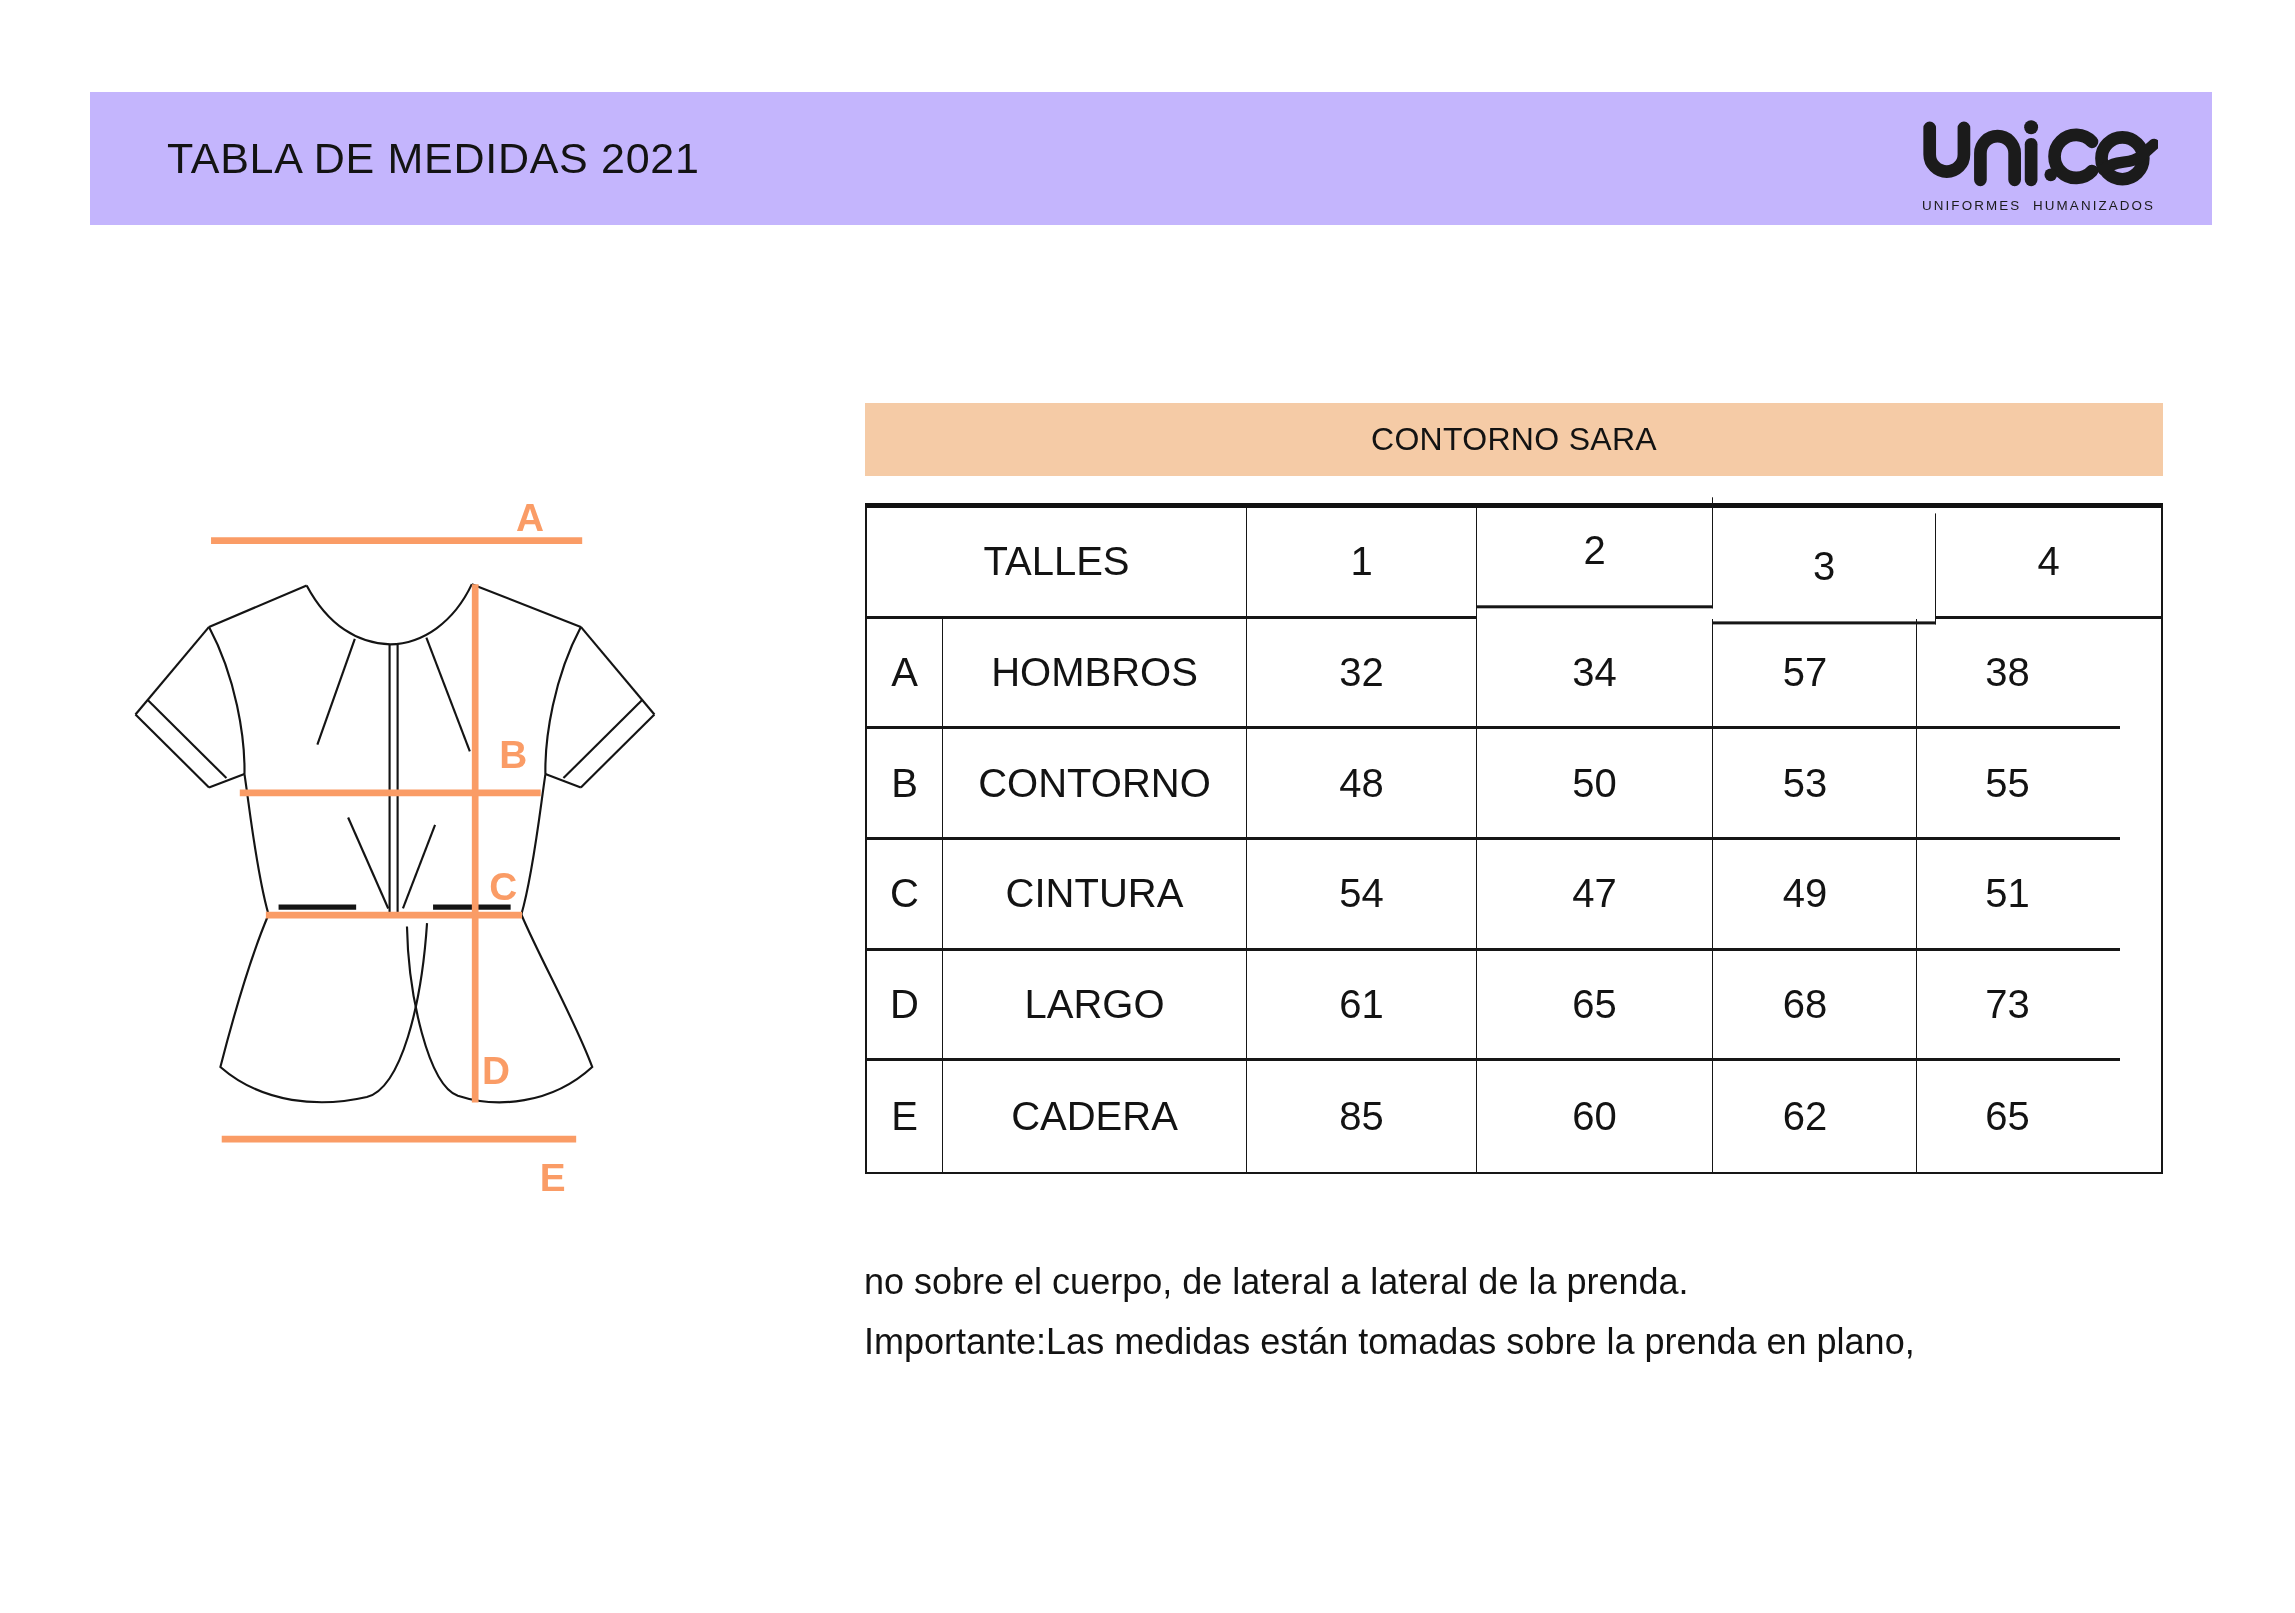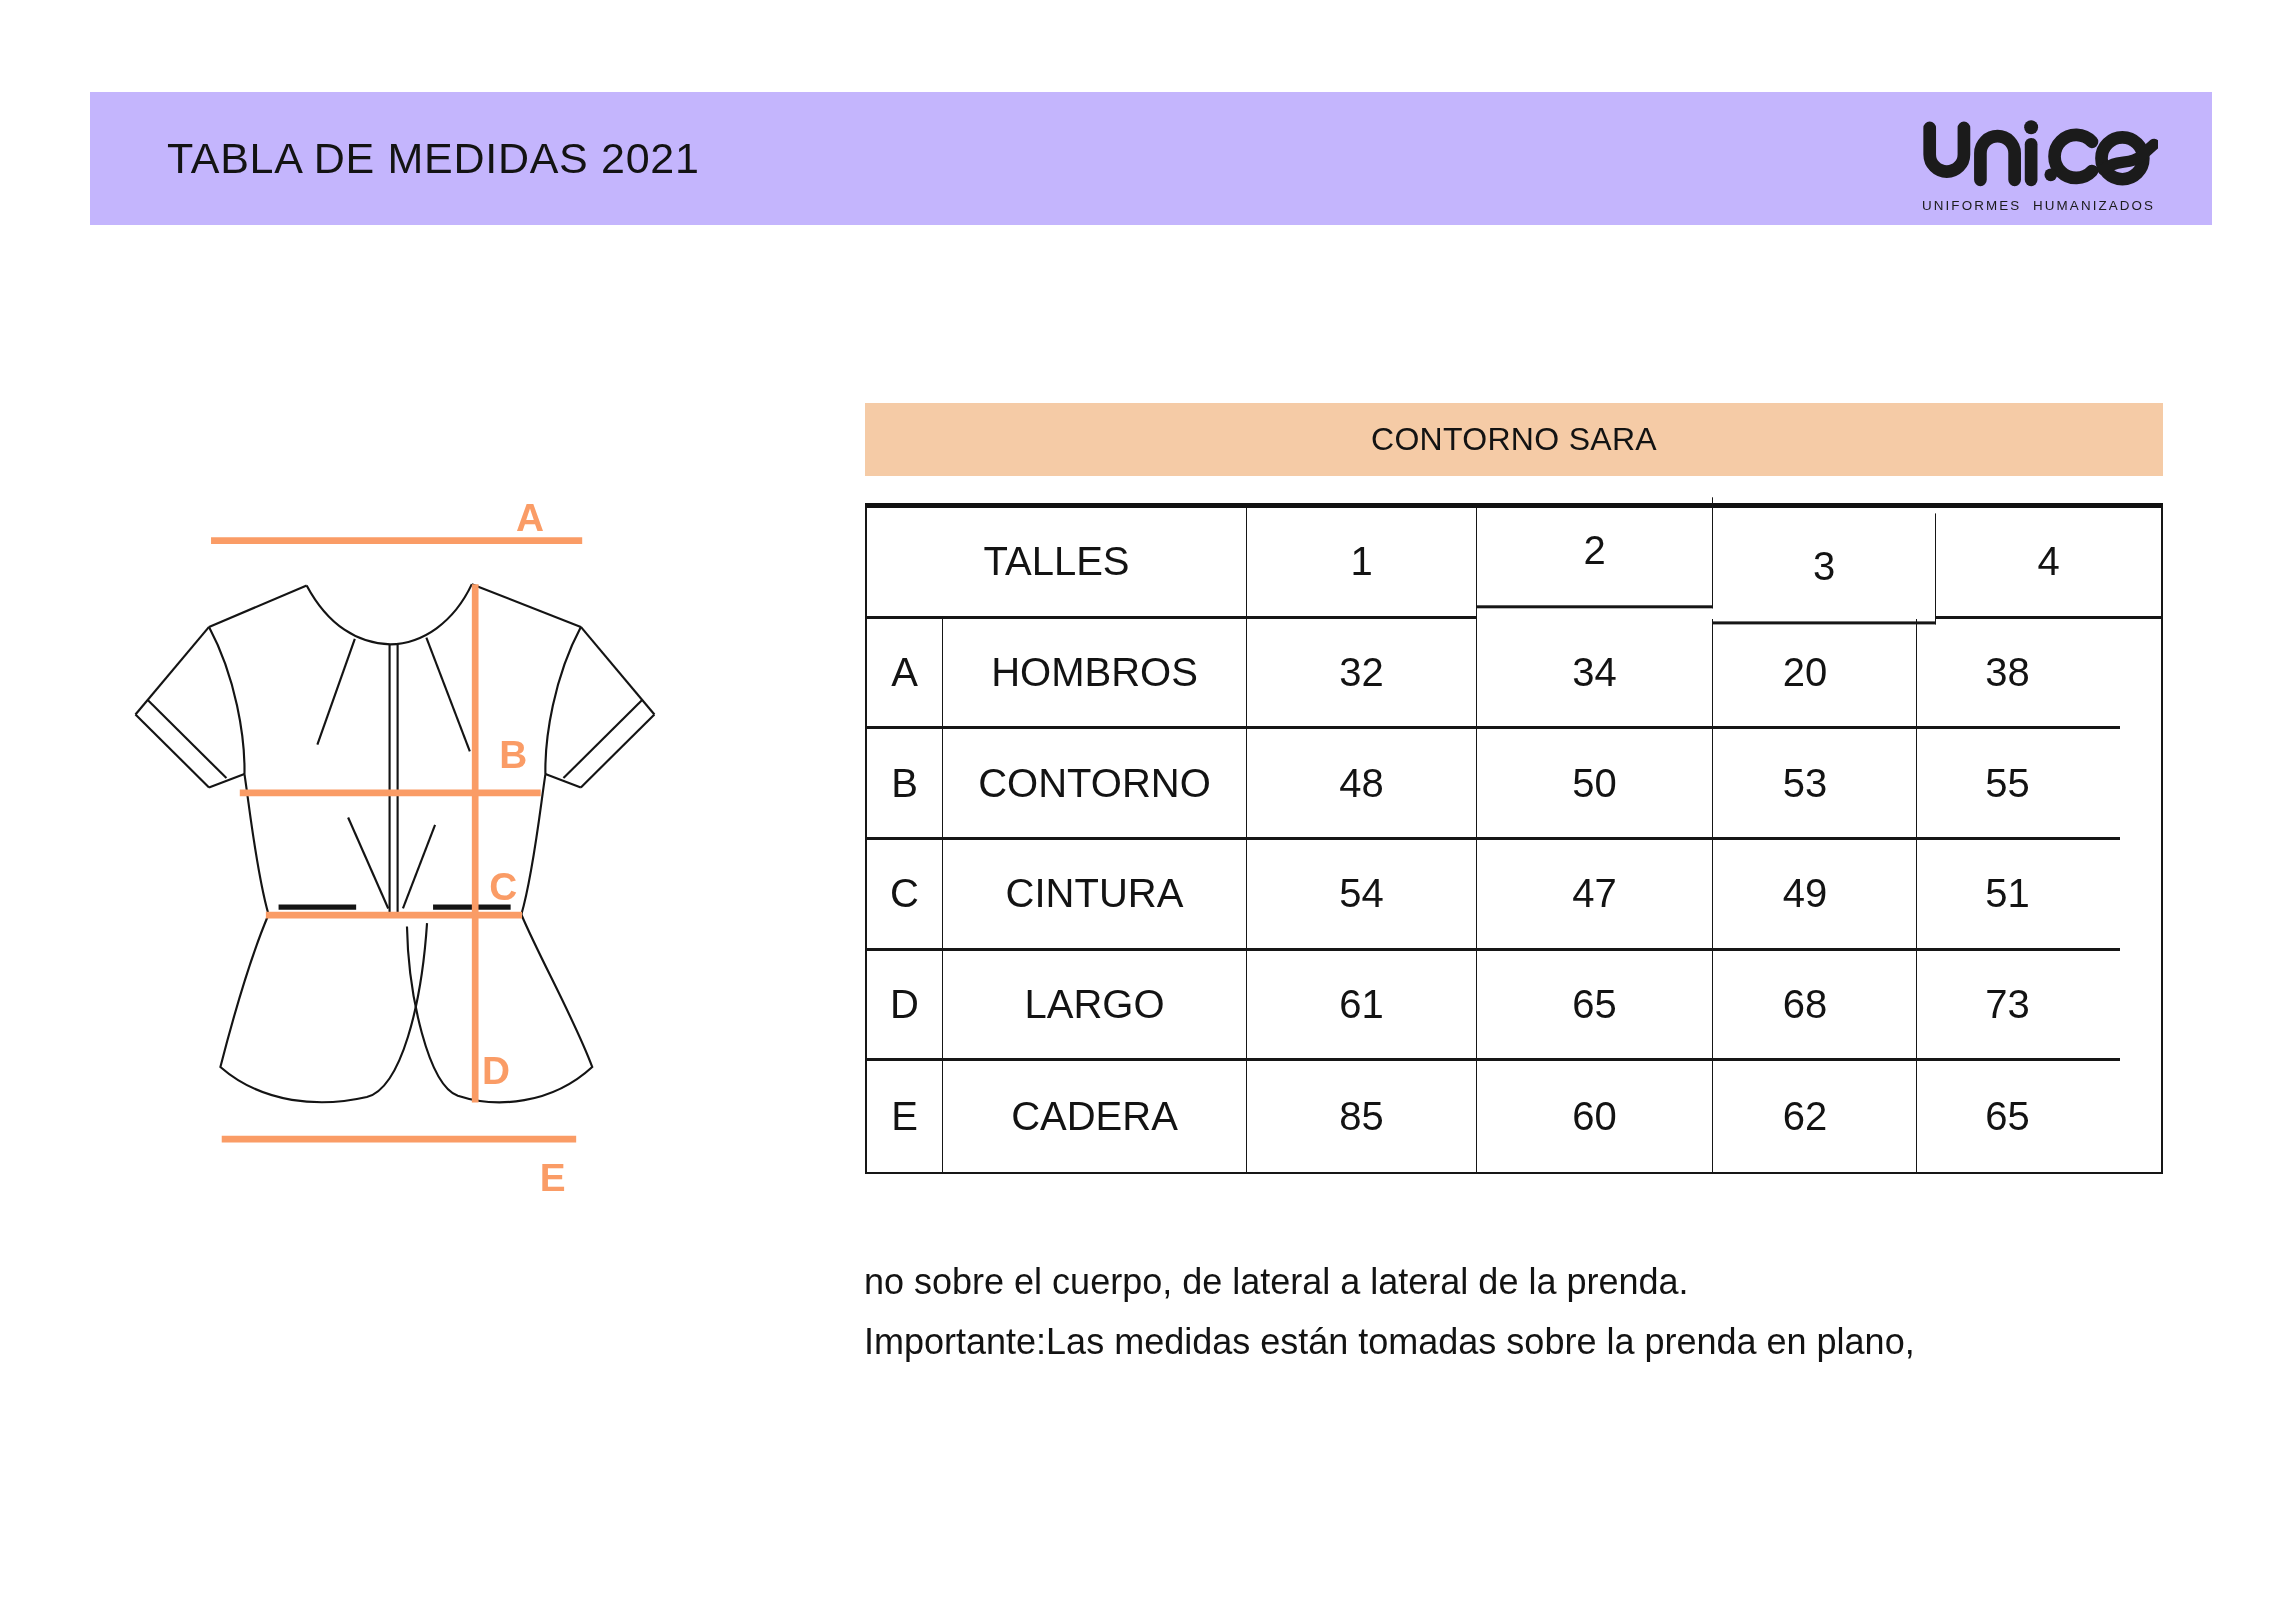--- a/index.html
+++ b/index.html
@@ -137,21 +137,21 @@
 <div class="mtable" id="mtable">
     <div class="cell talles">TALLES</div>
     <div class="cell ">1</div>
     <div class="cell  size-up">2</div>
     <div class="cell  size-dn">3</div>
     <div class="cell last-col">4</div>
     <div class="cell c-letter">A</div>
     <div class="cell c-name">HOMBROS</div>
     <div class="cell c-val">32</div>
     <div class="cell c-val">34</div>
-    <div class="cell c-val v2">20</div>
+    <div class="cell c-val v2">57</div>
     <div class="cell c-val v3 last-col">38</div>
     <div class="cell c-letter">B</div>
     <div class="cell c-name">CONTORNO</div>
     <div class="cell c-val">48</div>
     <div class="cell c-val">50</div>
     <div class="cell c-val v2">53</div>
     <div class="cell c-val v3 last-col">55</div>
     <div class="cell c-letter">C</div>
     <div class="cell c-name">CINTURA</div>
     <div class="cell c-val">54</div>

